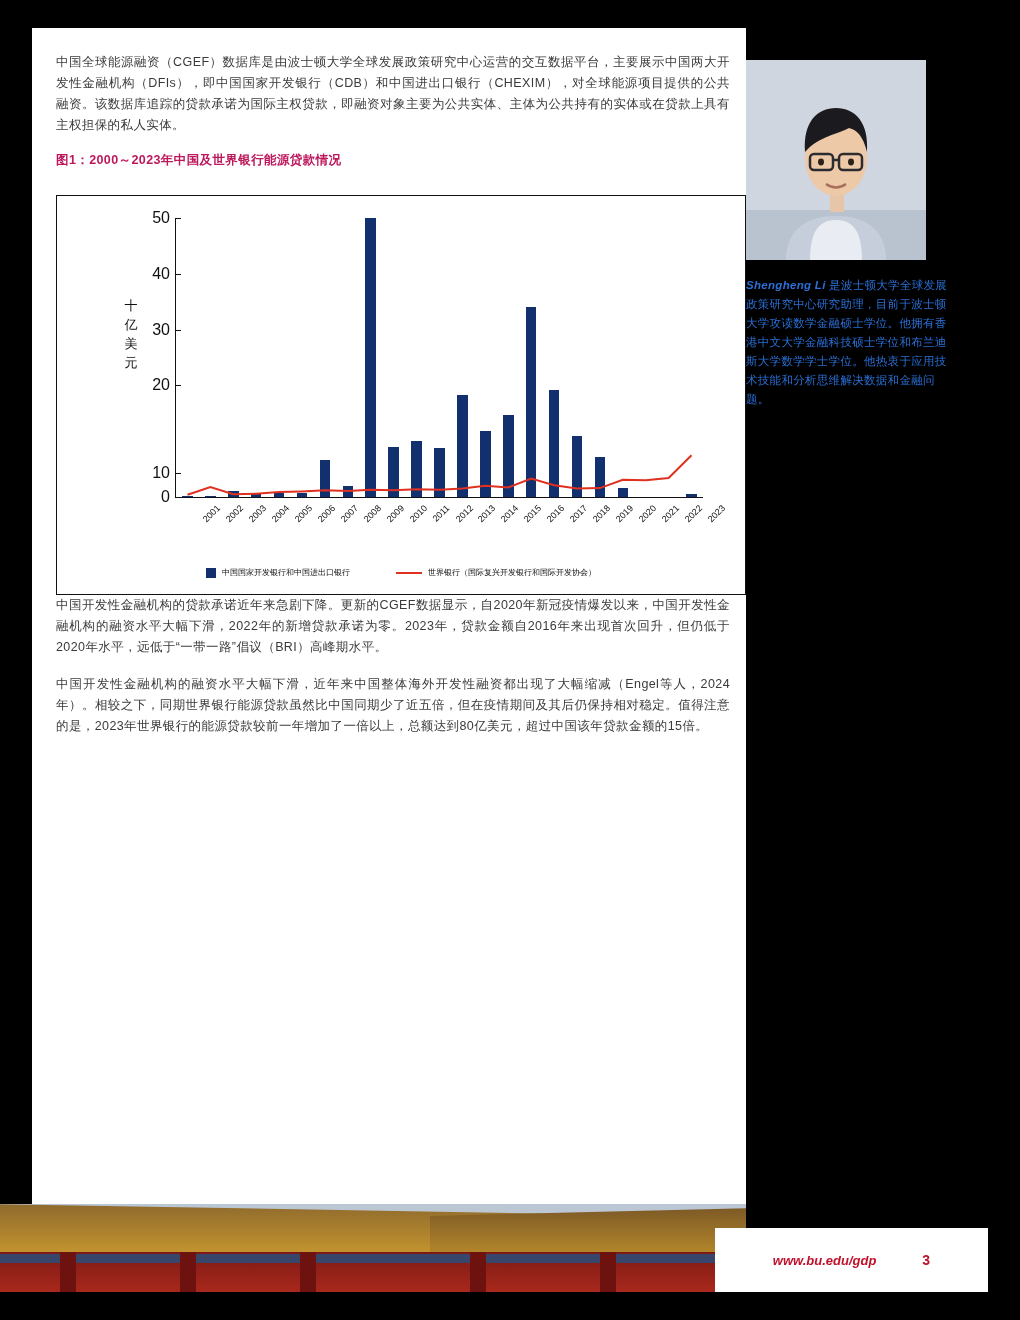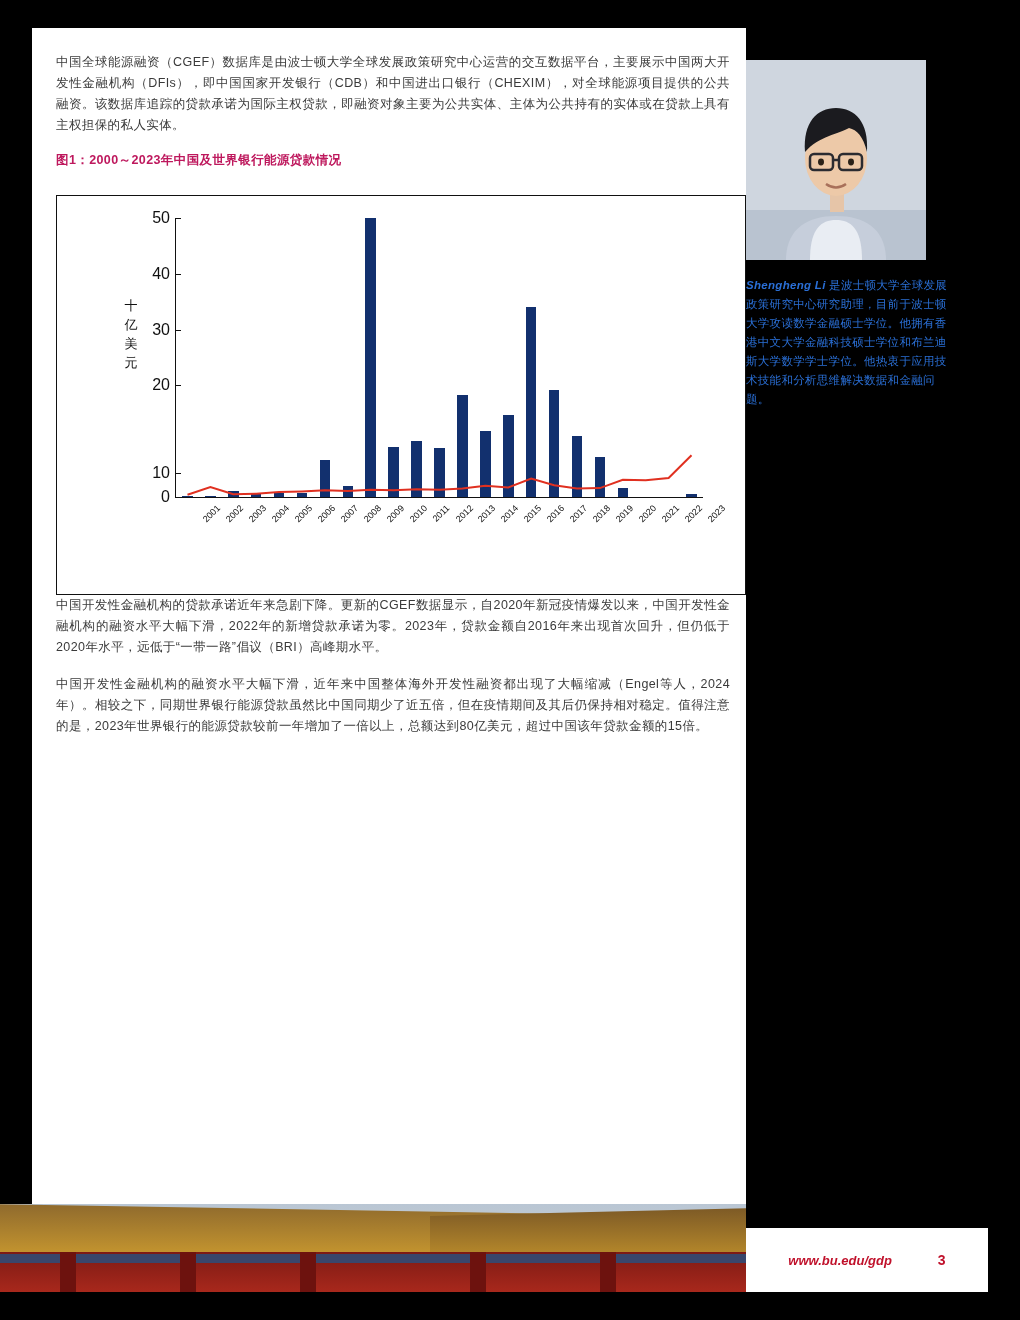--- a/index.html
+++ b/index.html
@@ -76,21 +76,21 @@
   .portrait{
     position:absolute;left:0;top:32px;width:180px;height:200px;
     background:#d8dde6;overflow:hidden;
   }
   .bio{
     position:absolute;left:0;top:248px;width:208px;
     font-size:11.5px;line-height:19px;color:#2a6fd6;letter-spacing:.3px;
   }
   .bio b{font-style:italic;}
   .footer-right{
-    position:absolute;right:0;bottom:0;width:242px;height:64px;background:#fff;
+    position:absolute;right:0;bottom:0;width:273px;height:64px;background:#fff;
     display:flex;align-items:center;justify-content:center;gap:46px;
   }
   .url{font-size:13px;font-weight:bold;color:#c0112b;font-style:italic;}
   .pagenum{font-size:14px;font-weight:bold;color:#c0112b;}
   
   .photo{
     position:absolute;left:-32px;bottom:0;width:746px;height:88px;overflow:hidden;
   }
   .photo .sky{position:absolute;inset:0;background:linear-gradient(#b9c6d4,#d9d2c4);}
   .photo .roof{
@@ -179,20 +179,30 @@
           <div class="xtick" style="left: 340.239px; margin-top: 6px;">2015</div>
           <div class="xtick" style="left: 363.152px; margin-top: 6px;">2016</div>
           <div class="xtick" style="left: 386.065px; margin-top: 6px;">2017</div>
           <div class="xtick" style="left: 408.978px; margin-top: 6px;">2018</div>
           <div class="xtick" style="left: 431.891px; margin-top: 6px;">2019</div>
           <div class="xtick" style="left: 454.804px; margin-top: 6px;">2020</div>
           <div class="xtick" style="left: 477.717px; margin-top: 6px;">2021</div>
           <div class="xtick" style="left: 500.63px; margin-top: 6px;">2022</div>
           <div class="xtick" style="left: 523.543px; margin-top: 6px;">2023</div>
         </div>
+      <div class="legend">
+        <div class="lg">
+          <span class="sw-bar"></span>
+          <span>中国国家开发银行和中国进出口银行</span>
+        </div>
+        <div class="lg">
+          <span class="sw-line"></span>
+          <span>世界银行（国际复兴开发银行和国际开发协会）</span>
+        </div>
+      </div>
     </div>
 
 
     <p class="body">中国开发性金融机构的贷款承诺近年来急剧下降。更新的CGEF数据显示，自2020年新冠疫情爆发以来，中国开发性金融机构的融资水平大幅下滑，2022年的新增贷款承诺为零。2023年，贷款金额自2016年来出现首次回升，但仍低于2020年水平，远低于“一带一路”倡议（BRI）高峰期水平。</p>
     <p class="body">中国开发性金融机构的融资水平大幅下滑，近年来中国整体海外开发性融资都出现了大幅缩减（Engel等人，2024年）。相较之下，同期世界银行能源贷款虽然比中国同期少了近五倍，但在疫情期间及其后仍保持相对稳定。值得注意的是，2023年世界银行的能源贷款较前一年增加了一倍以上，总额达到80亿美元，超过中国该年贷款金额的15倍。</p>
   </div>
 
   <div class="photo">
     <div class="sky"></div>
     <div class="roof"></div>

